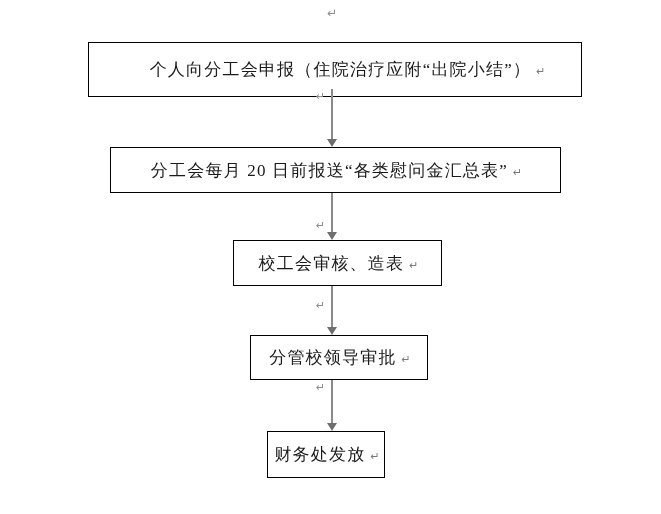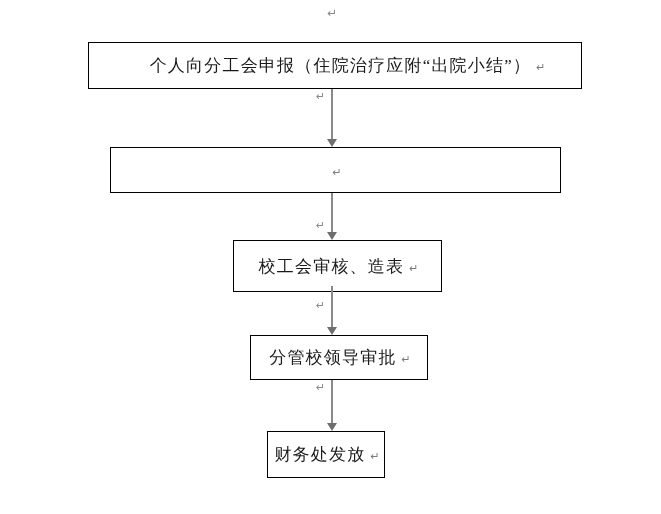--- a/index.html
+++ b/index.html
@@ -40,23 +40,23 @@
   .node .pilcrow {
     font-family: "DejaVu Sans", sans-serif;
     font-size: 11px;
     color: #7a7a7a;
     margin-left: 3px;
     position: relative;
     top: 2px;
   }
 
   
-  #node-1 { left: 88px;  top: 42px;  width: 494px; height: 47px; padding-left: 23px; }
+  #node-1 { left: 88px;  top: 42px;  width: 494px; height: 55px; padding-left: 23px; }
   #node-2 { left: 110px; top: 147px; width: 451px; height: 46px; }
-  #node-3 { left: 233px; top: 240px; width: 209px; height: 52px; }
+  #node-3 { left: 233px; top: 240px; width: 209px; height: 46px; }
   #node-4 { left: 250px; top: 335px; width: 178px; height: 45px; }
   #node-5 { left: 267px; top: 431px; width: 118px; height: 47px; }
 
   
   .connector {
     position: absolute;
     width: 14px;
   }
   .connector .stem {
     position: absolute;
@@ -117,20 +117,21 @@
     <span class="pilcrow">↵</span>
   </div>
 
   <div id="conn-1" class="connector">
     <div class="stem"></div>
     <div class="head"></div>
     <span class="conn-pilcrow">↵</span>
   </div>
 
   <div id="node-2" class="node">
+    <span class="node-text">分工会每月 20 日前报送“各类慰问金汇总表”</span>
     <span class="pilcrow">↵</span>
   </div>
 
   <div id="conn-2" class="connector">
     <div class="stem"></div>
     <div class="head"></div>
     <span class="conn-pilcrow">↵</span>
   </div>
 
   <div id="node-3" class="node">

